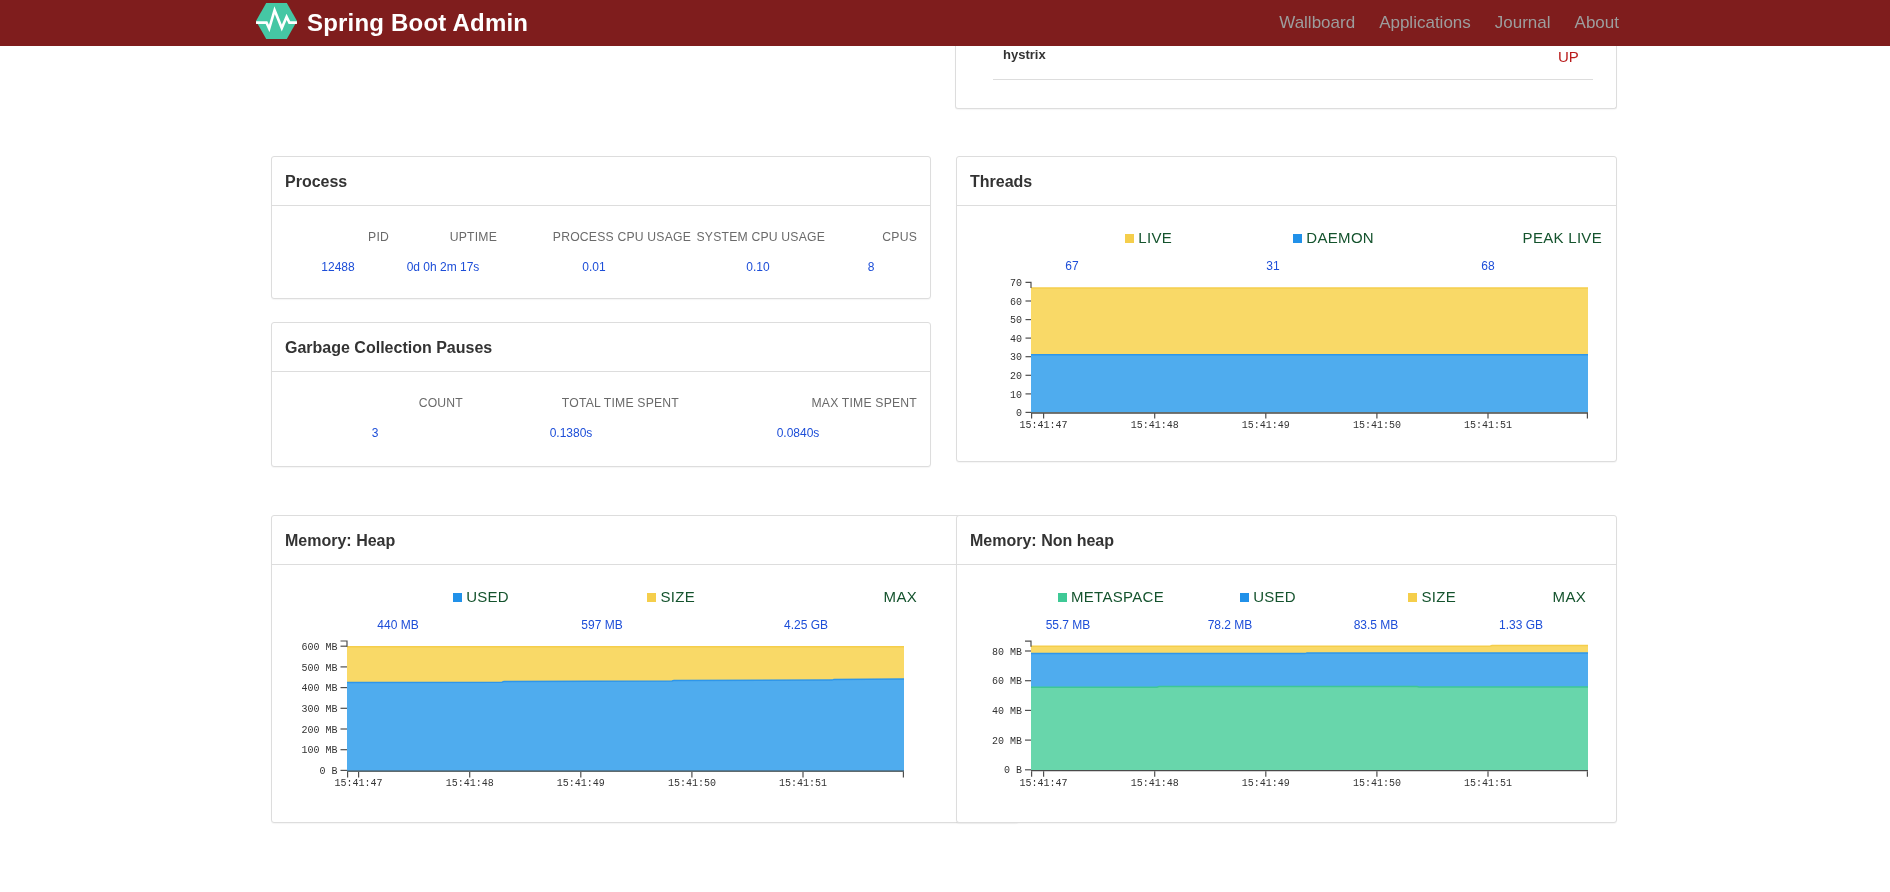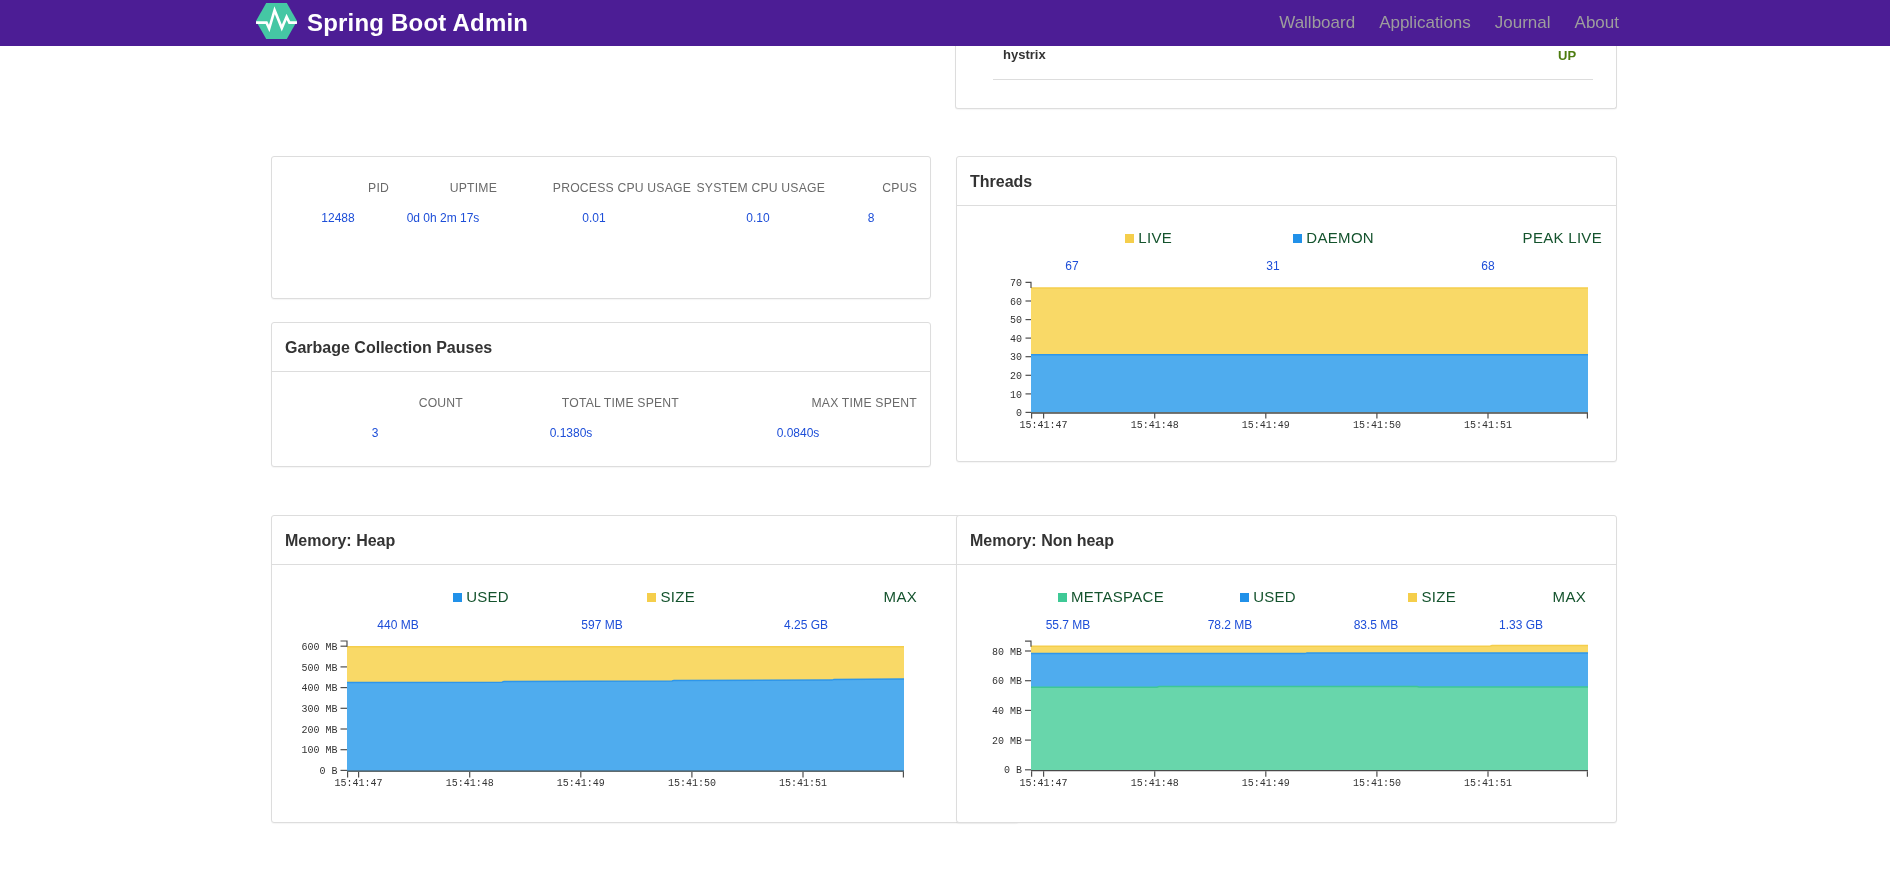--- a/index.html
+++ b/index.html
@@ -1,18 +1,18 @@
 <!DOCTYPE html>
 <html><head>
 <meta charset="utf-8">
 <title>Spring Boot Admin</title>
 <style>
   * { margin:0; padding:0; box-sizing:border-box; }
   html,body { width:1890px; height:892px; background:#fff; font-family:"Liberation Sans", sans-serif; position:relative; overflow:hidden; }
-  .navbar { position:absolute; left:0; top:0; width:1890px; height:46px; background:#4c1d95; }
+  .navbar { position:absolute; left:0; top:0; width:1890px; height:46px; background:#7f1d1d; }
   .brand { position:absolute; left:256px; top:0; height:46px; display:flex; align-items:center; }
   .brand svg { display:block; position:relative; top:-2px; }
   .brand-text { color:#fff; font-weight:bold; font-size:24px; margin-left:10px; letter-spacing:0.2px; }
   .navlinks { position:absolute; right:259px; top:0; height:46px; display:flex; align-items:center; }
   .navlinks span { color:#9d9d9d; font-size:17px; padding:0 12px; }
   .panel { position:absolute; background:#fff; border:1px solid #ddd; border-radius:3px; box-shadow:0 1px 1px rgba(0,0,0,0.04); }
   .panel-heading { height:49px; border-bottom:1px solid #ddd; display:flex; align-items:center; padding:1px 13px 0 13px; }
   .panel-title { font-size:16px; font-weight:bold; color:#333; }
   table.mtable { width:630px; margin:15px 15px 0 15px; border-collapse:collapse; table-layout:fixed; }
   table.mtable th { font-size:12.2px; font-weight:normal; color:#6a6a6a; letter-spacing:0.2px; text-align:right; padding:9px 0 0 0; line-height:14px; white-space:nowrap; }
@@ -22,21 +22,21 @@
   .sq { display:inline-block; width:9px; height:9px; margin-right:4px; vertical-align:0px; }
   .sq-y { background:#f5ce4b; }
   .sq-b { background:#2191e9; }
   .sq-g { background:#3fc996; }
   .legend-lbl { color:#14532d; font-size:15px; letter-spacing:0.3px; }
   svg.chart { position:absolute; left:0; top:0; }
   svg.chart text { font-family:"Liberation Mono", monospace; font-size:10px; fill:#333; }
   
   #hystrix { left:955px; top:46px; width:662px; height:63px; border-top:none; border-radius:0 0 3px 3px; }
   #hystrix .hname { position:absolute; left:47px; top:1px; font-size:13px; font-weight:bold; color:#333; }
-  #hystrix .hup { position:absolute; left:602px; top:2px; font-size:13px; font-weight:bold; color:#4d7c0f; }
+  #hystrix .hup { position:absolute; left:602px; top:2px; font-size:15px; font-weight:normal; color:#b91c1c; }
   #hystrix .hline { position:absolute; left:37px; top:33px; width:600px; height:1px; background:#ddd; }
 </style>
 </head>
 <body>
   <div class="navbar">
     <div class="brand">
       <svg width="41" height="36" viewBox="0 0 41 36">
         <polygon points="0,18 10.2,0 30.8,0 41,18 30.8,36 10.2,36" fill="#45c7a4"></polygon>
         <polyline points="0.5,19.6 10.5,19.6 13.2,25.6 18.6,7.2 25.8,25 30.6,13.8 33.4,19.6 40.5,19.6" fill="none" stroke="#fff" stroke-width="2.6" stroke-linecap="round" stroke-linejoin="miter"></polyline>
       </svg>
@@ -50,20 +50,23 @@
     </div>
   </div>
 
   <div class="panel" id="hystrix">
     <div class="hname">hystrix</div>
     <div class="hup">UP</div>
     <div class="hline"></div>
   </div>
 
   <div class="panel" id="process" style="left:271px; top:156px; width:660px; height:143px;">
+    <div class="panel-heading">
+      <span class="panel-title">Process</span>
+    </div>
     <table class="mtable">
       <colgroup>
         <col style="width:102px">
         <col style="width:108px">
         <col style="width:194px">
         <col style="width:134px">
         <col style="width:92px">
       </colgroup>
       <tbody>
         <tr>

